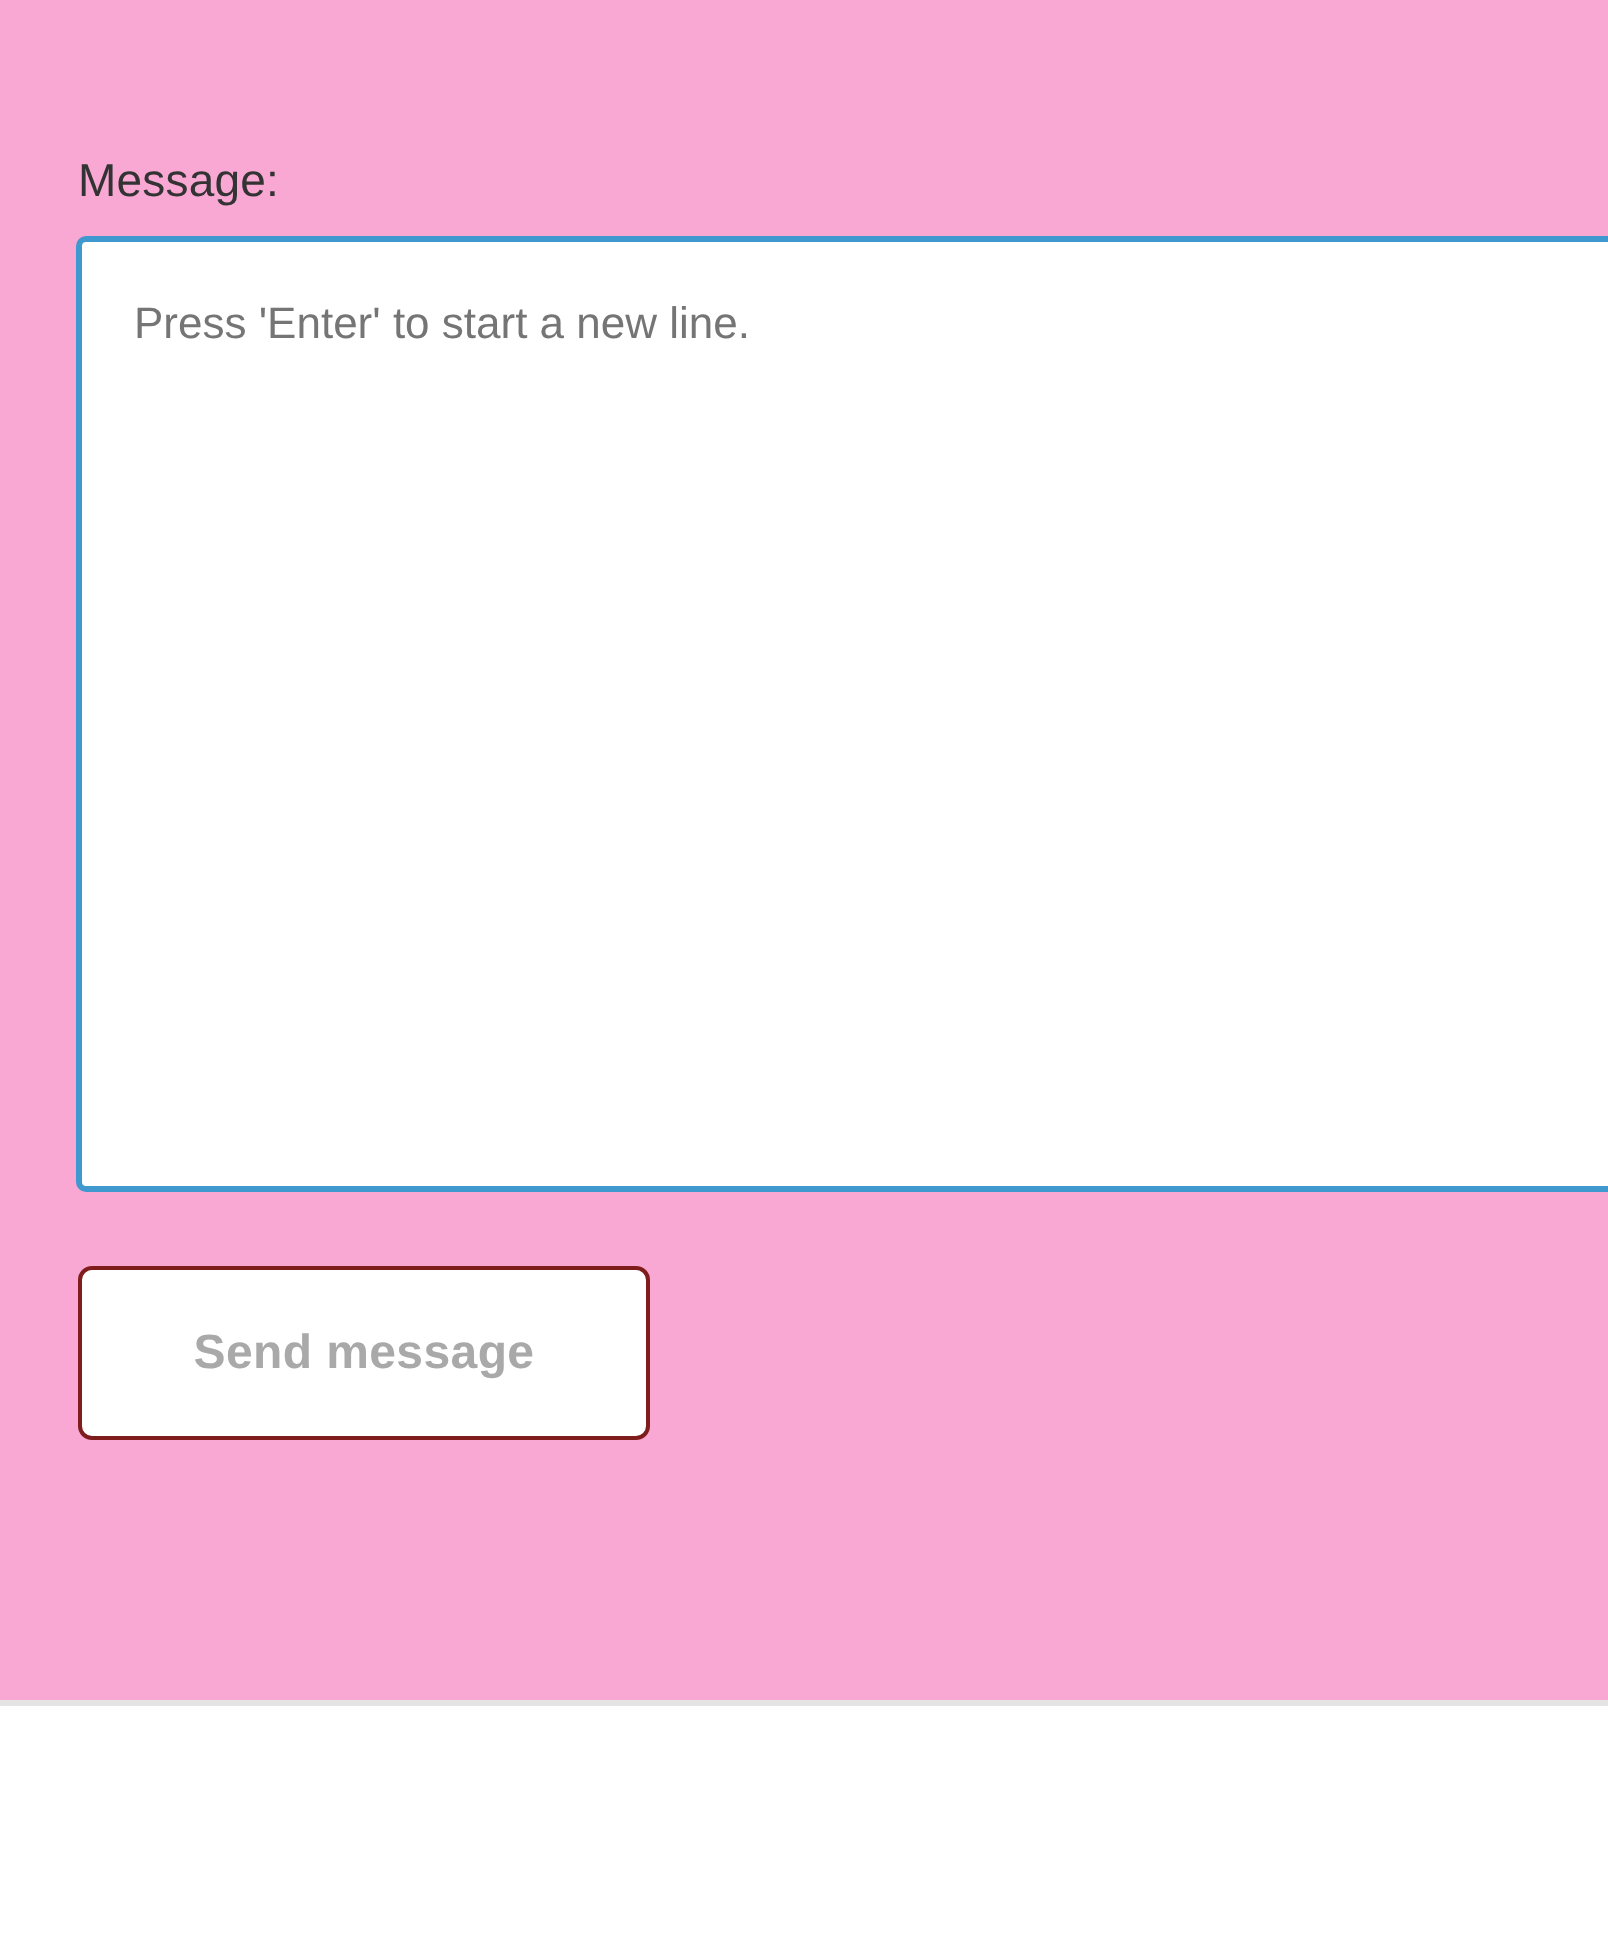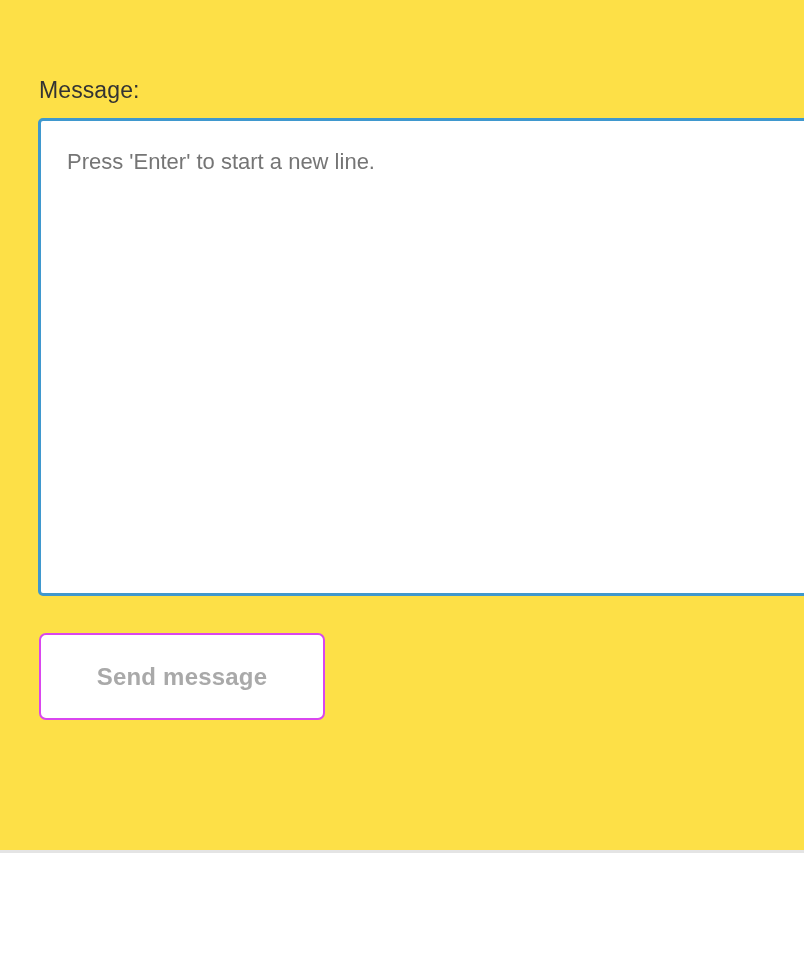--- a/index.html
+++ b/index.html
@@ -16,21 +16,21 @@
     overflow: hidden;
   }
 
   
   .composer-panel {
     position: absolute;
     left: 0;
     top: 0;
     width: 804px;
     height: 850px;
-    background: #fde047;
+    background: #f9a8d4;
     box-sizing: border-box;
     overflow: hidden;
   }
 
   
   .message-label {
     position: absolute;
     left: 39px;
     top: 74px;
     font-size: 23px;
@@ -69,21 +69,21 @@
 
   
   .send-button {
     position: absolute;
     left: 39px;
     top: 633px;
     width: 286px;
     height: 87px;
     box-sizing: border-box;
     background: #ffffff;
-    border: 2px solid #d946ef;
+    border: 2px solid #7f1d1d;
     border-radius: 7px;
     font-family: "Liberation Sans", sans-serif;
     font-size: 24px;
     font-weight: 700;
     color: #a9a9a9;
     letter-spacing: 0.2px;
     cursor: default;
     padding: 3px;
     display: flex;
     align-items: center;

